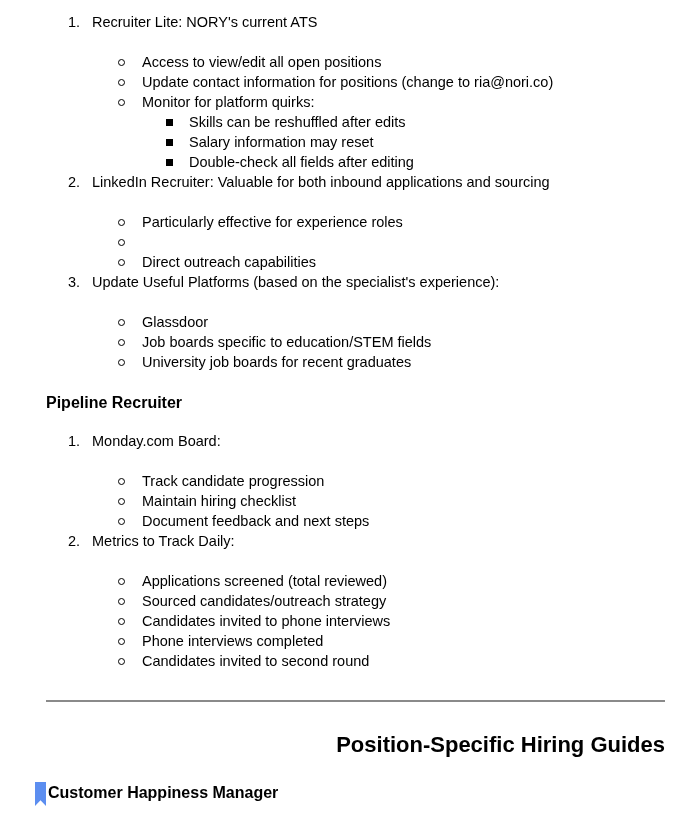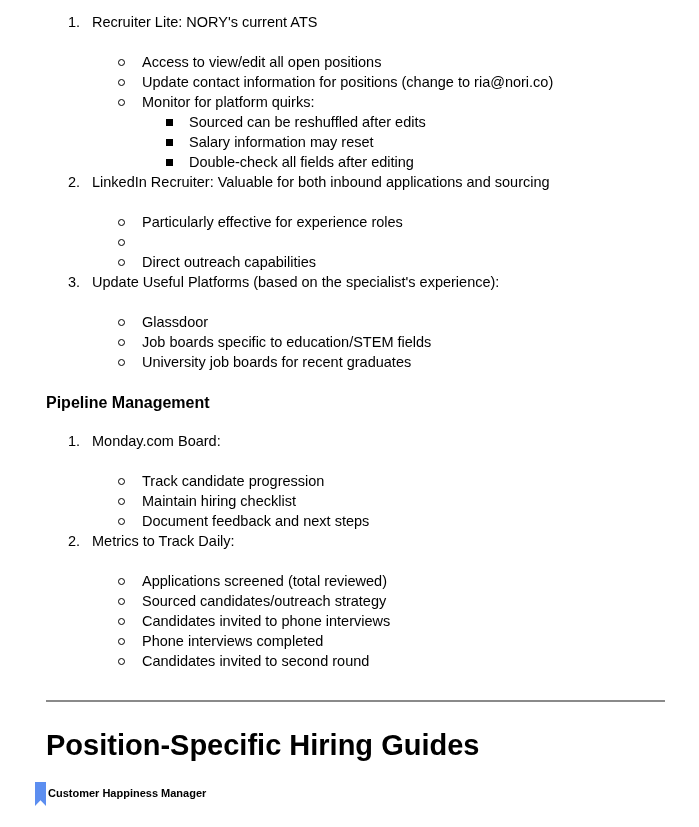--- a/index.html
+++ b/index.html
@@ -54,28 +54,29 @@
   .after-heading { margin-top: 17px; }
   .divider {
     margin-top: 29px;
     height: 0;
     border: none;
     border-top: 2px solid #8a8a8a;
     width: 619px;
   }
   .h-big {
     margin-top: 28px;
-    font-size: 29px;
+    font-size: 22px;
     line-height: 30px;
     font-weight: bold;
+    text-align: right;
   }
   .h-sub2 {
     margin-top: 22px;
     margin-left: 2px;
-    font-size: 11px;
+    font-size: 16px;
     line-height: 22px;
     font-weight: bold;
   }
   .bookmark {
     position: absolute;
     left: 35px;
     top: 782px;
     width: 11px;
     height: 24px;
     background: #5c8ef0;
@@ -101,21 +102,21 @@
     <div class="row">
       <span class="bullet-circle"></span>
       <span>Update contact information for positions (change to ria@nori.co)</span>
     </div>
     <div class="row">
       <span class="bullet-circle"></span>
       <span>Monitor for platform quirks:</span>
     </div>
     <div class="row">
       <span class="bullet-square"></span>
-      <span>Sourced can be reshuffled after edits</span>
+      <span>Skills can be reshuffled after edits</span>
     </div>
     <div class="row">
       <span class="bullet-square"></span>
       <span>Salary information may reset</span>
     </div>
     <div class="row">
       <span class="bullet-square"></span>
       <span>Double-check all fields after editing</span>
     </div>
 
@@ -147,21 +148,21 @@
     </div>
     <div class="row">
       <span class="bullet-circle"></span>
       <span>Job boards specific to education/STEM fields</span>
     </div>
     <div class="row">
       <span class="bullet-circle"></span>
       <span>University job boards for recent graduates</span>
     </div>
 
-    <div class="h-sub">Pipeline Management</div>
+    <div class="h-sub">Pipeline Recruiter</div>
 
     <div class="row after-heading">
       <span class="num">1.</span>
       <span><span class="b">Monday.com Board</span><span>:</span></span>
     </div>
     <div class="spacer"></div>
     <div class="row">
       <span class="bullet-circle"></span>
       <span>Track candidate progression</span>
     </div>

